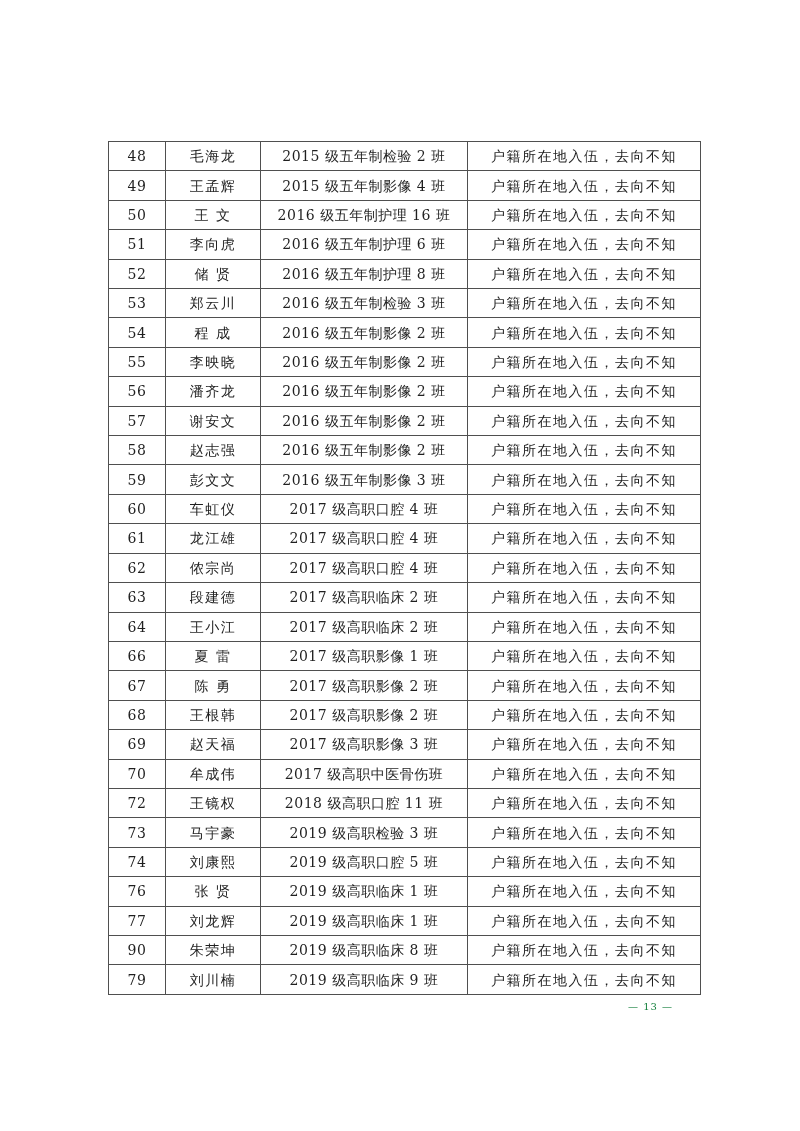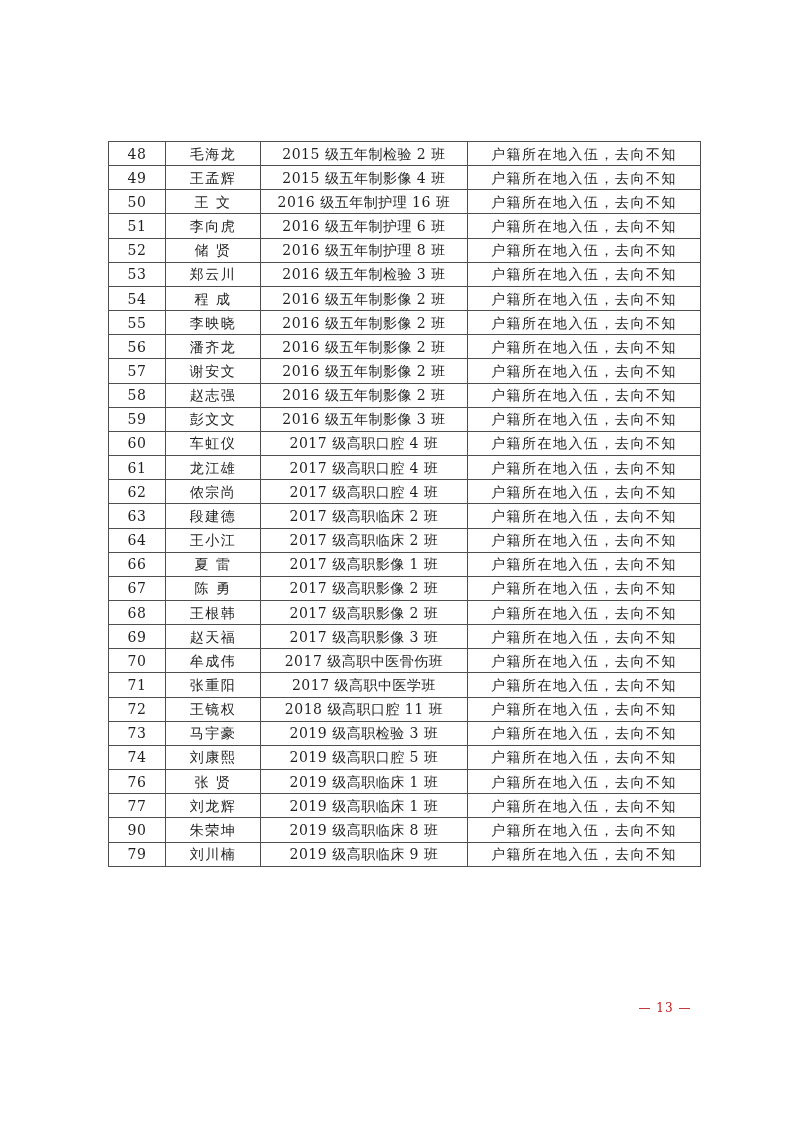--- a/index.html
+++ b/index.html
@@ -12,21 +12,21 @@
     background: #ffffff;
     font-family: "DejaVu Serif", "Liberation Serif", serif;
     color: #1f1f1f;
     overflow: hidden;
   }
   table.roster {
     position: absolute;
     left: 108px;
     top: 141px;
     width: 592px;
-    height: 726px;
+    height: 854px;
     border-collapse: collapse;
     table-layout: fixed;
   }
   table.roster td {
     border: 1px solid #4f4f4f;
     text-align: center;
     vertical-align: middle;
     font-size: 14px;
     line-height: 1;
     padding: 0;
@@ -35,24 +35,23 @@
   }
   td.cell-no { letter-spacing: 0.5px; }
   td.cell-name { letter-spacing: 1.5px; }
   td.cell-class { letter-spacing: 0.5px; margin-left: 42px; }
   td.cell-status { letter-spacing: 1.5px; margin-top: 35px; }
   .page-number {
     position: absolute;
     left: 628px;
     top: 1001px;
     width: 74px;
-    text-align: center;
-    font-size: 12px;
+    font-size: 10px;
     letter-spacing: 1px;
-    color: #b91c1c;
+    color: #15803d;
   }
 </style>
 </head>
 <body>
 
 <div class="sheet">
 
   <table class="roster">
     <colgroup>
       <col style="width:57px">
@@ -187,26 +186,20 @@
     <td class="cell-class">2017 级高职影像 3 班</td>
     <td class="cell-status">户籍所在地入伍，去向不知</td>
   </tr>
         <tr>
     <td class="cell-no">70</td>
     <td class="cell-name">牟成伟</td>
     <td class="cell-class">2017 级高职中医骨伤班</td>
     <td class="cell-status">户籍所在地入伍，去向不知</td>
   </tr>
         <tr>
-    <td class="cell-no">71</td>
-    <td class="cell-name">张重阳</td>
-    <td class="cell-class">2017 级高职中医学班</td>
-    <td class="cell-status">户籍所在地入伍，去向不知</td>
-  </tr>
-        <tr>
     <td class="cell-no">72</td>
     <td class="cell-name">王镜权</td>
     <td class="cell-class">2018 级高职口腔 11 班</td>
     <td class="cell-status">户籍所在地入伍，去向不知</td>
   </tr>
         <tr>
     <td class="cell-no">73</td>
     <td class="cell-name">马宇豪</td>
     <td class="cell-class">2019 级高职检验 3 班</td>
     <td class="cell-status">户籍所在地入伍，去向不知</td>

